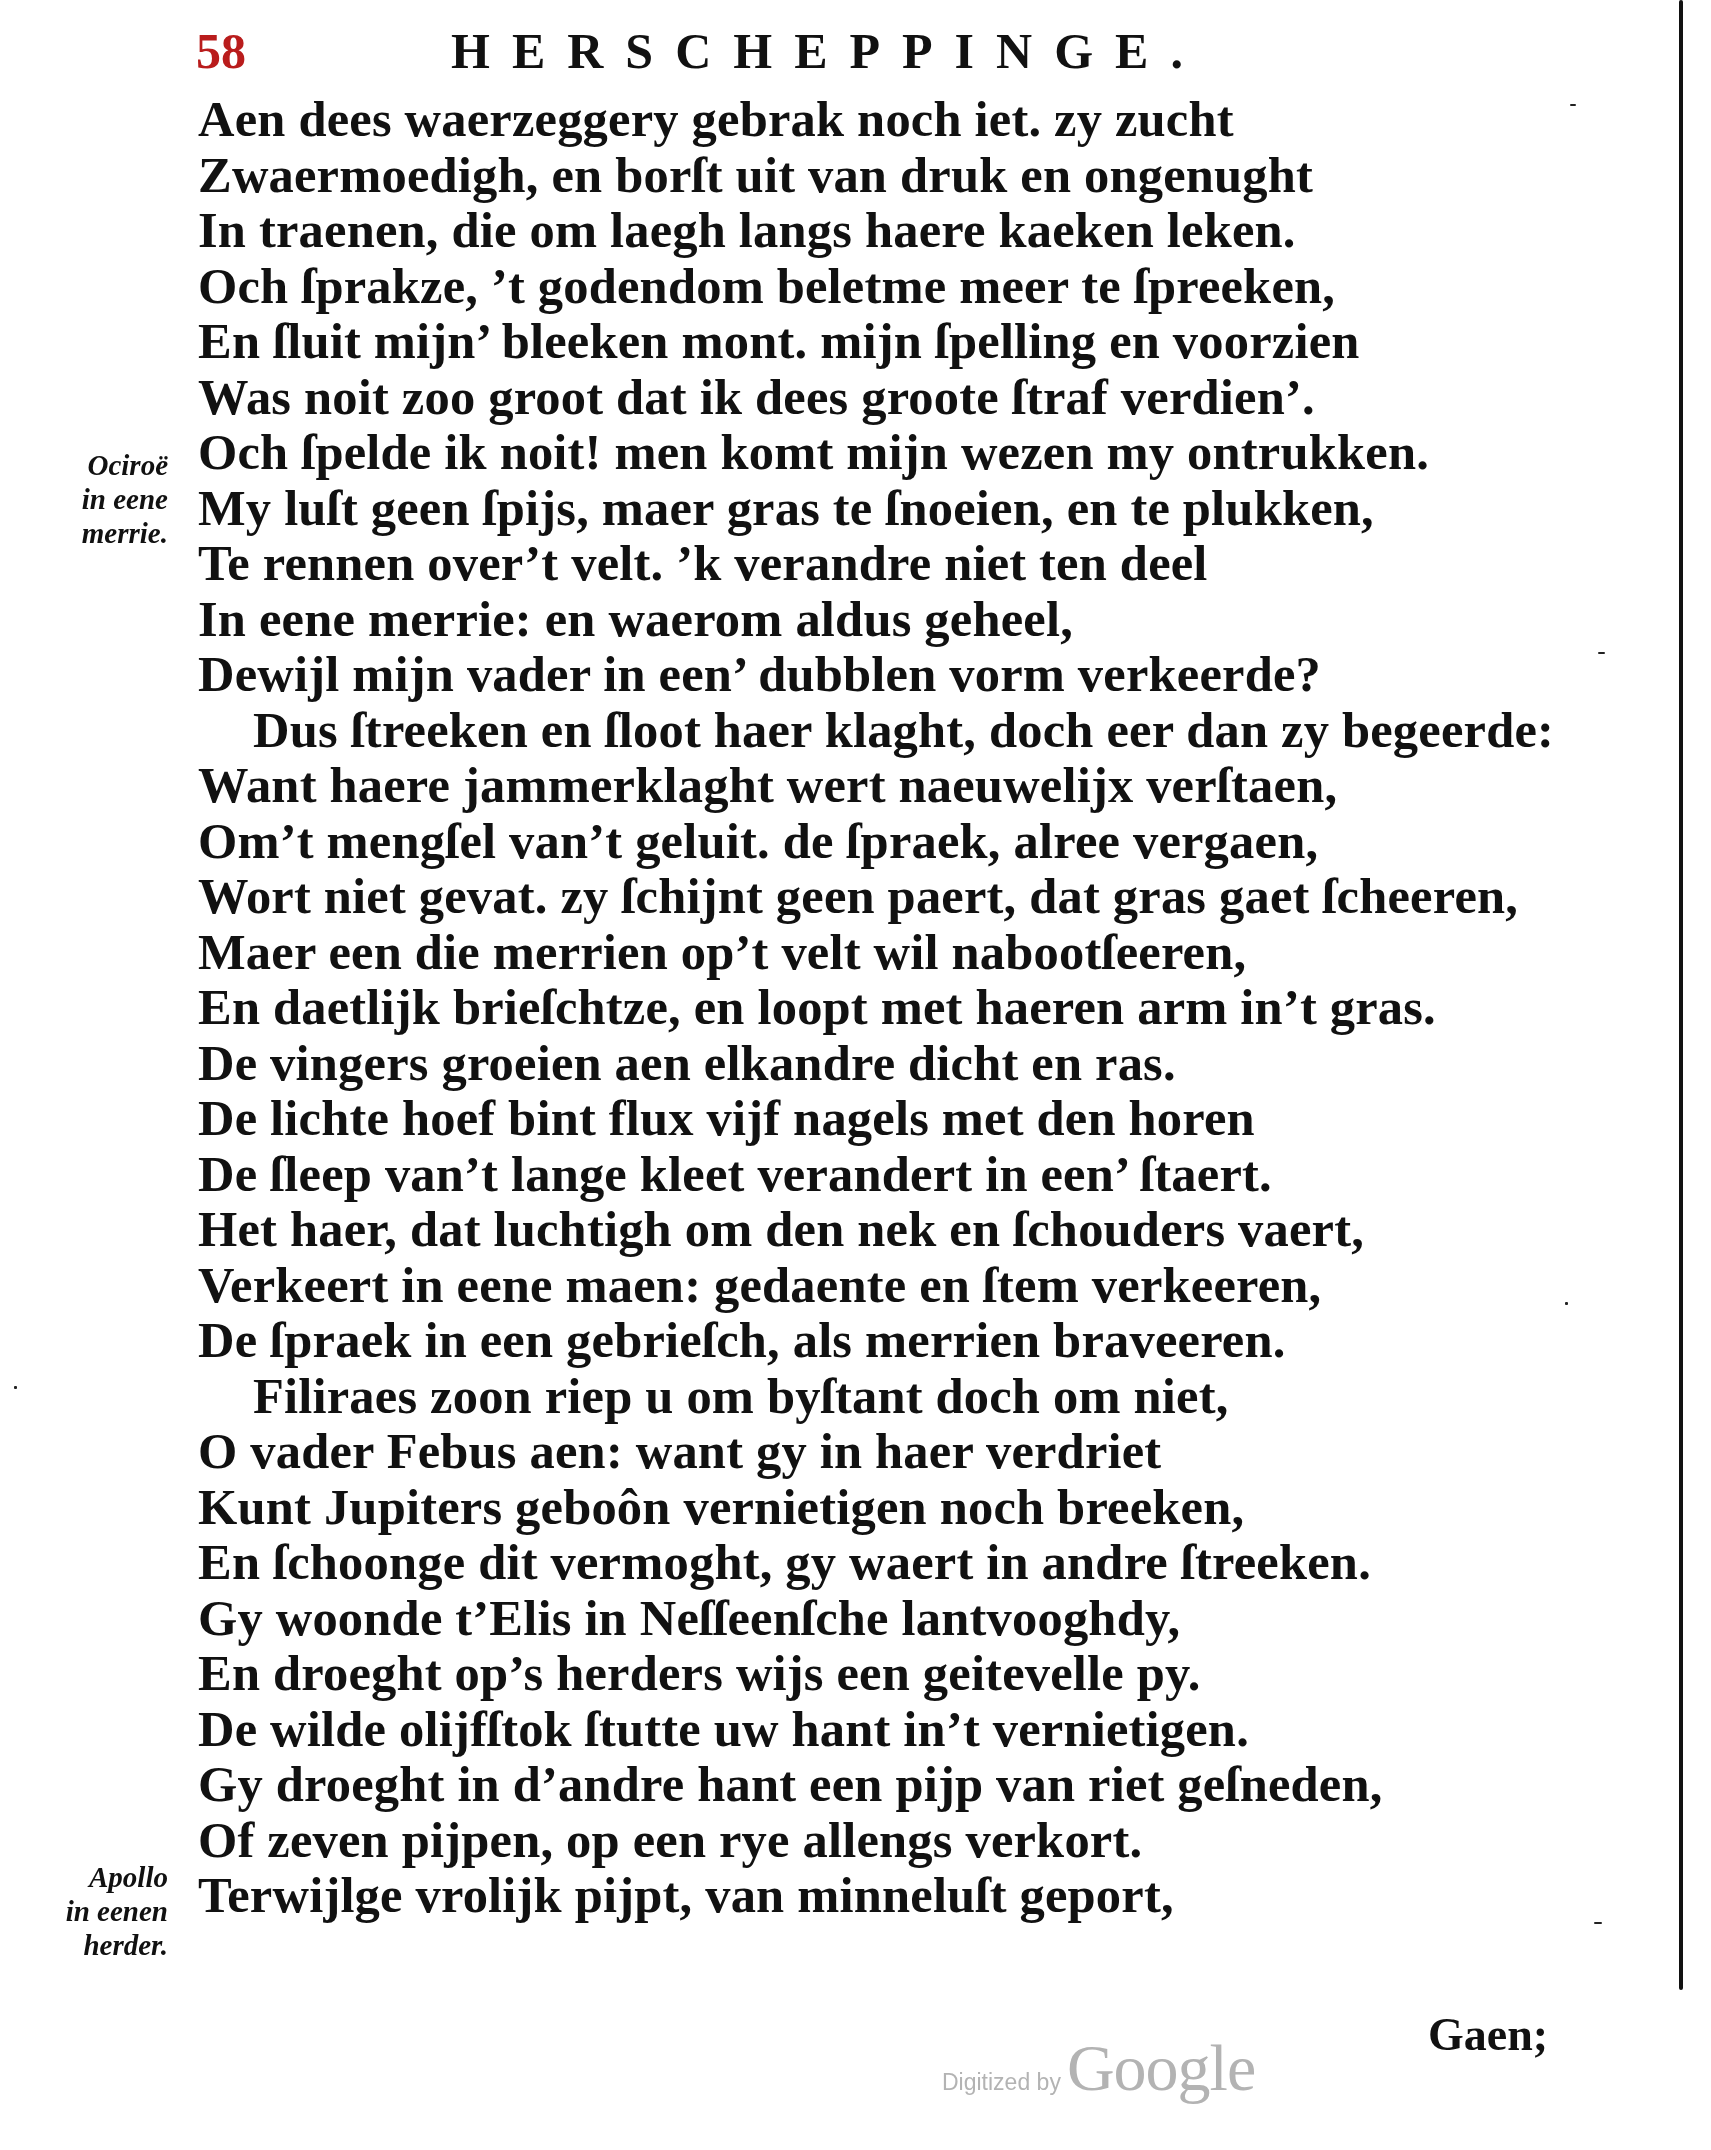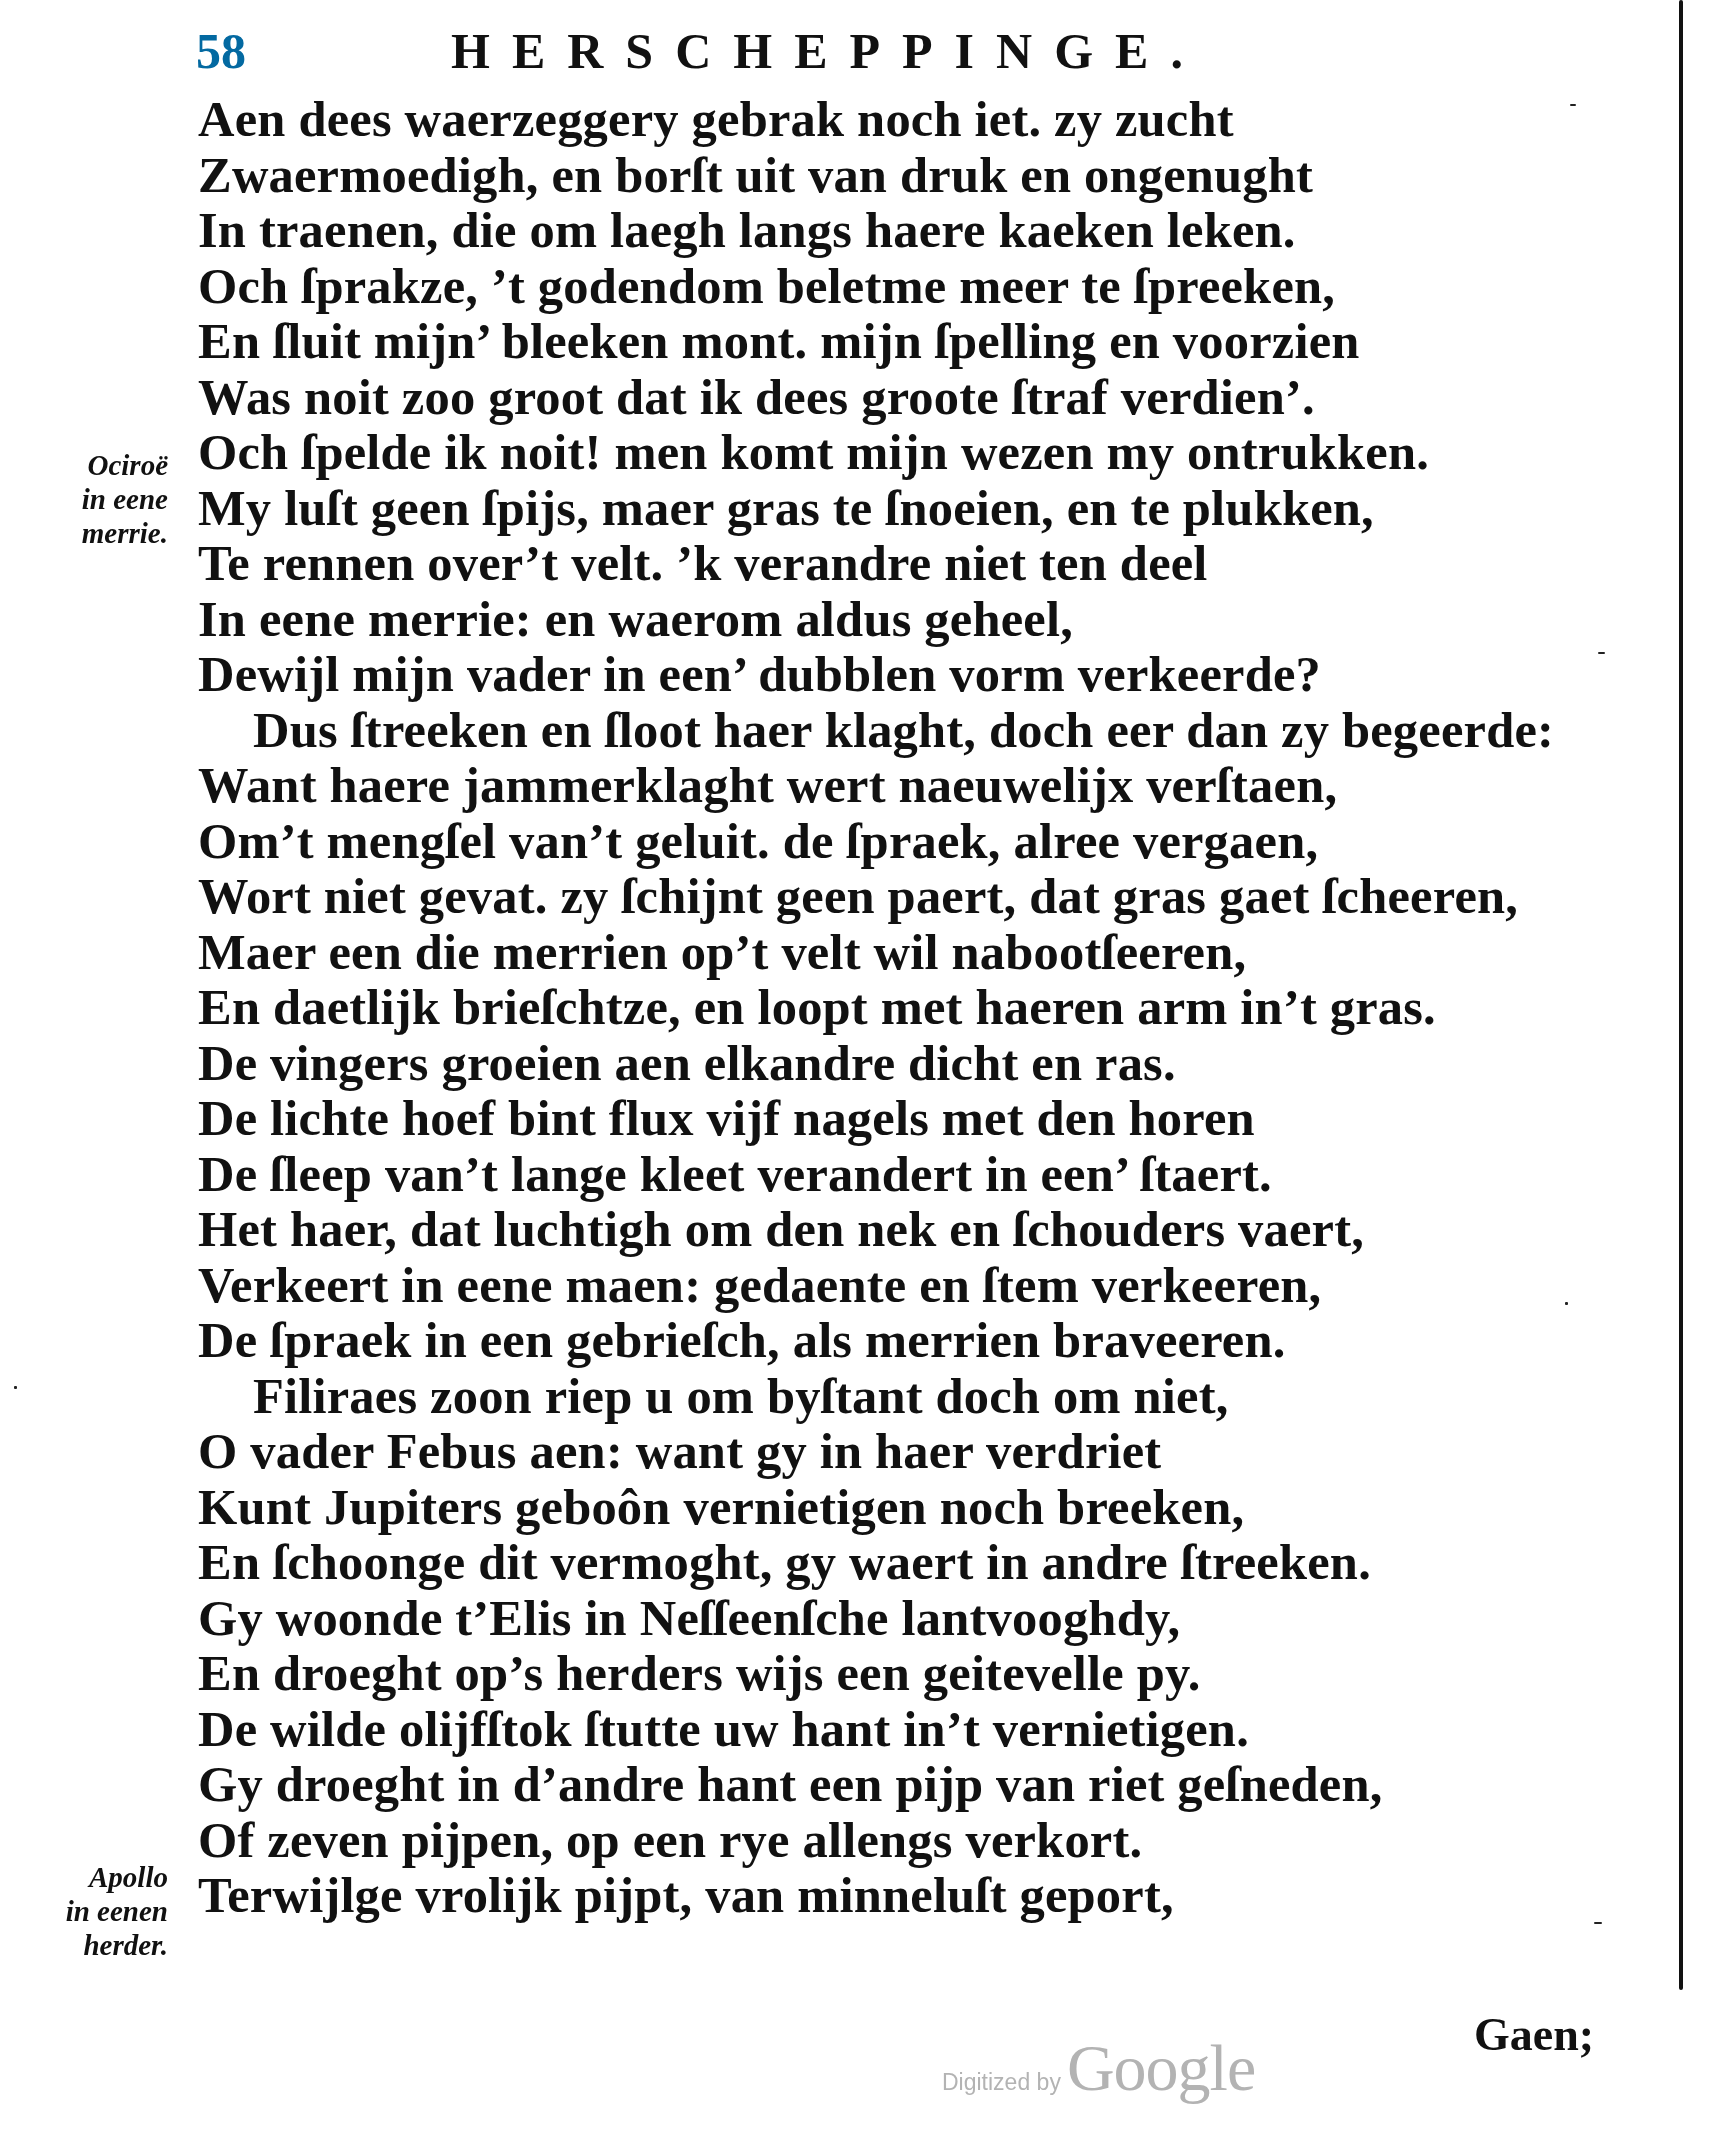--- a/index.html
+++ b/index.html
@@ -1,28 +1,28 @@
 <!DOCTYPE html>
 <html><head>
 <meta charset="utf-8">
 <style>
   html, body { margin: 0; padding: 0; background: #ffffff; }
   body { width: 1711px; height: 2150px; position: relative; overflow: hidden; }
   .page { position: absolute; left: 0; top: 0; width: 1711px; height: 2150px; background: #ffffff; }
   .running-head { position: absolute; top: 22px; left: 196px; width: 1130px; height: 60px; }
-  .page-number { position: absolute; left: 0; top: 0; font-family: "Liberation Serif", serif; font-size: 50px; font-weight: bold; color: #0369a1; }
+  .page-number { position: absolute; left: 0; top: 0; font-family: "Liberation Serif", serif; font-size: 50px; font-weight: bold; color: #b91c1c; }
   .head-title { position: absolute; left: 255px; top: 0; font-family: "Liberation Serif", serif; font-size: 50px; font-weight: bold; letter-spacing: 22px; color: #111; white-space: nowrap; }
   .verse { position: absolute; left: 198px; top: 92px; margin: 0; padding: 0; list-style: none; }
   .verse li { font-family: "Liberation Serif", serif; font-size: 50.5px; line-height: 55.5px; height: 55.5px; color: #111; white-space: nowrap; font-weight: bold; letter-spacing: 0.2px; }
   .verse li.indent { padding-left: 55px; }
   .margin-note { position: absolute; font-family: "Liberation Serif", serif; font-style: italic; font-weight: bold; font-size: 29px; line-height: 34px; color: #111; text-align: right; }
   .note-1 { left: 20px; top: 448px; width: 148px; }
   .note-2 { left: 30px; top: 1860px; width: 138px; }
   .rule { position: absolute; left: 1679px; top: 0; width: 4px; height: 1990px; background: #111; border-radius: 2px; }
-  .catchword { position: absolute; left: 1428px; top: 2008px; font-family: "Liberation Serif", serif; font-weight: bold; font-size: 46px; color: #111; margin-left: 46px; }
+  .catchword { position: absolute; left: 1428px; top: 2008px; font-family: "Liberation Serif", serif; font-weight: bold; font-size: 46px; color: #111; }
   .watermark { position: absolute; left: 942px; top: 2030px; color: #b3b3b3; white-space: nowrap; }
   .wm-small { font-family: "Liberation Sans", sans-serif; font-size: 23px; vertical-align: baseline; }
   .wm-big { font-family: "Liberation Serif", serif; font-size: 66px; letter-spacing: -1px; margin-left: 6px; }
   .speck { position: absolute; background: #222; border-radius: 1px; }
 </style>
 </head>
 <body>
 
 <div class="page">
 

